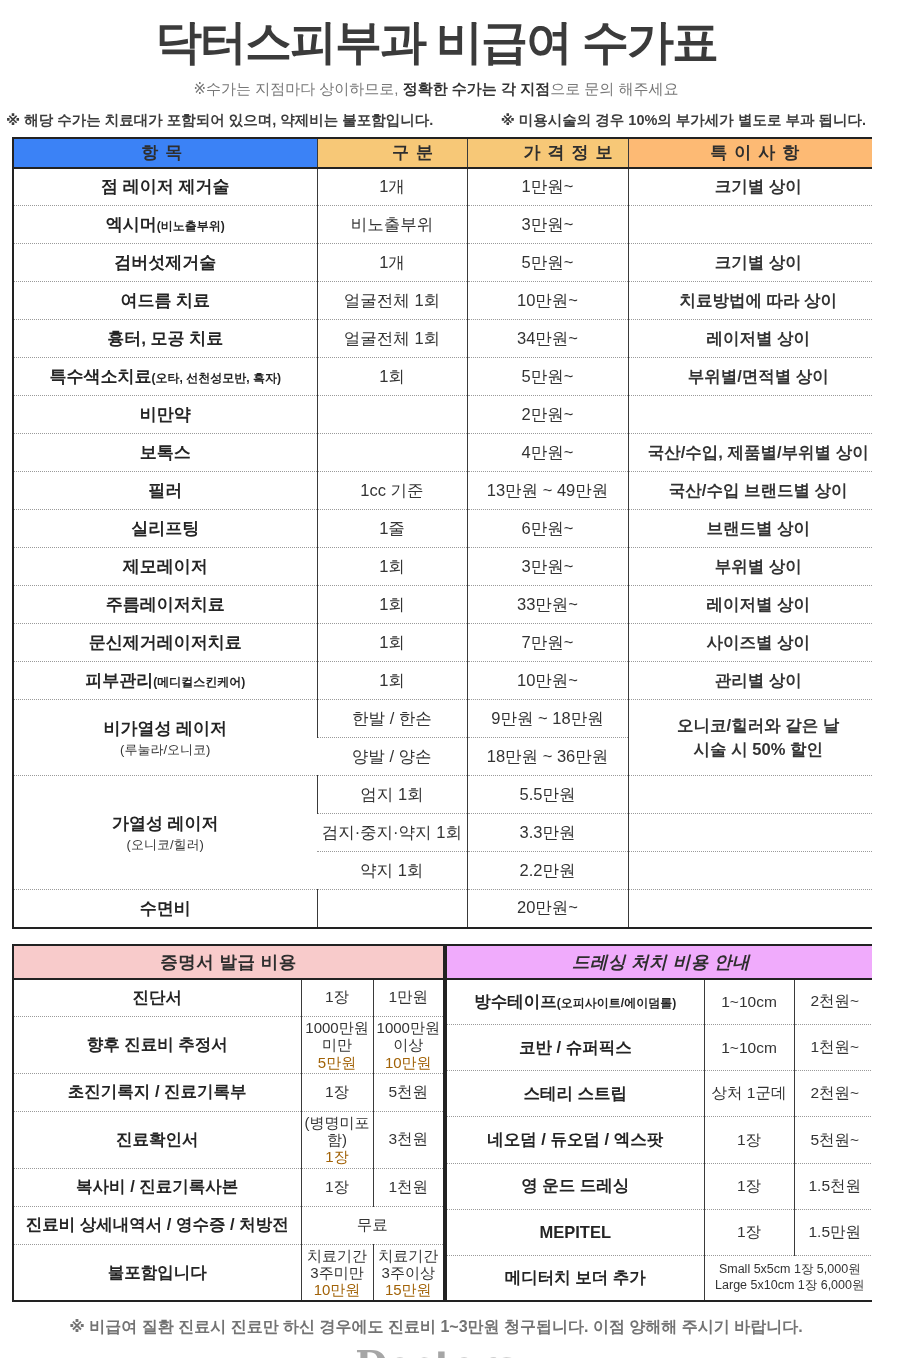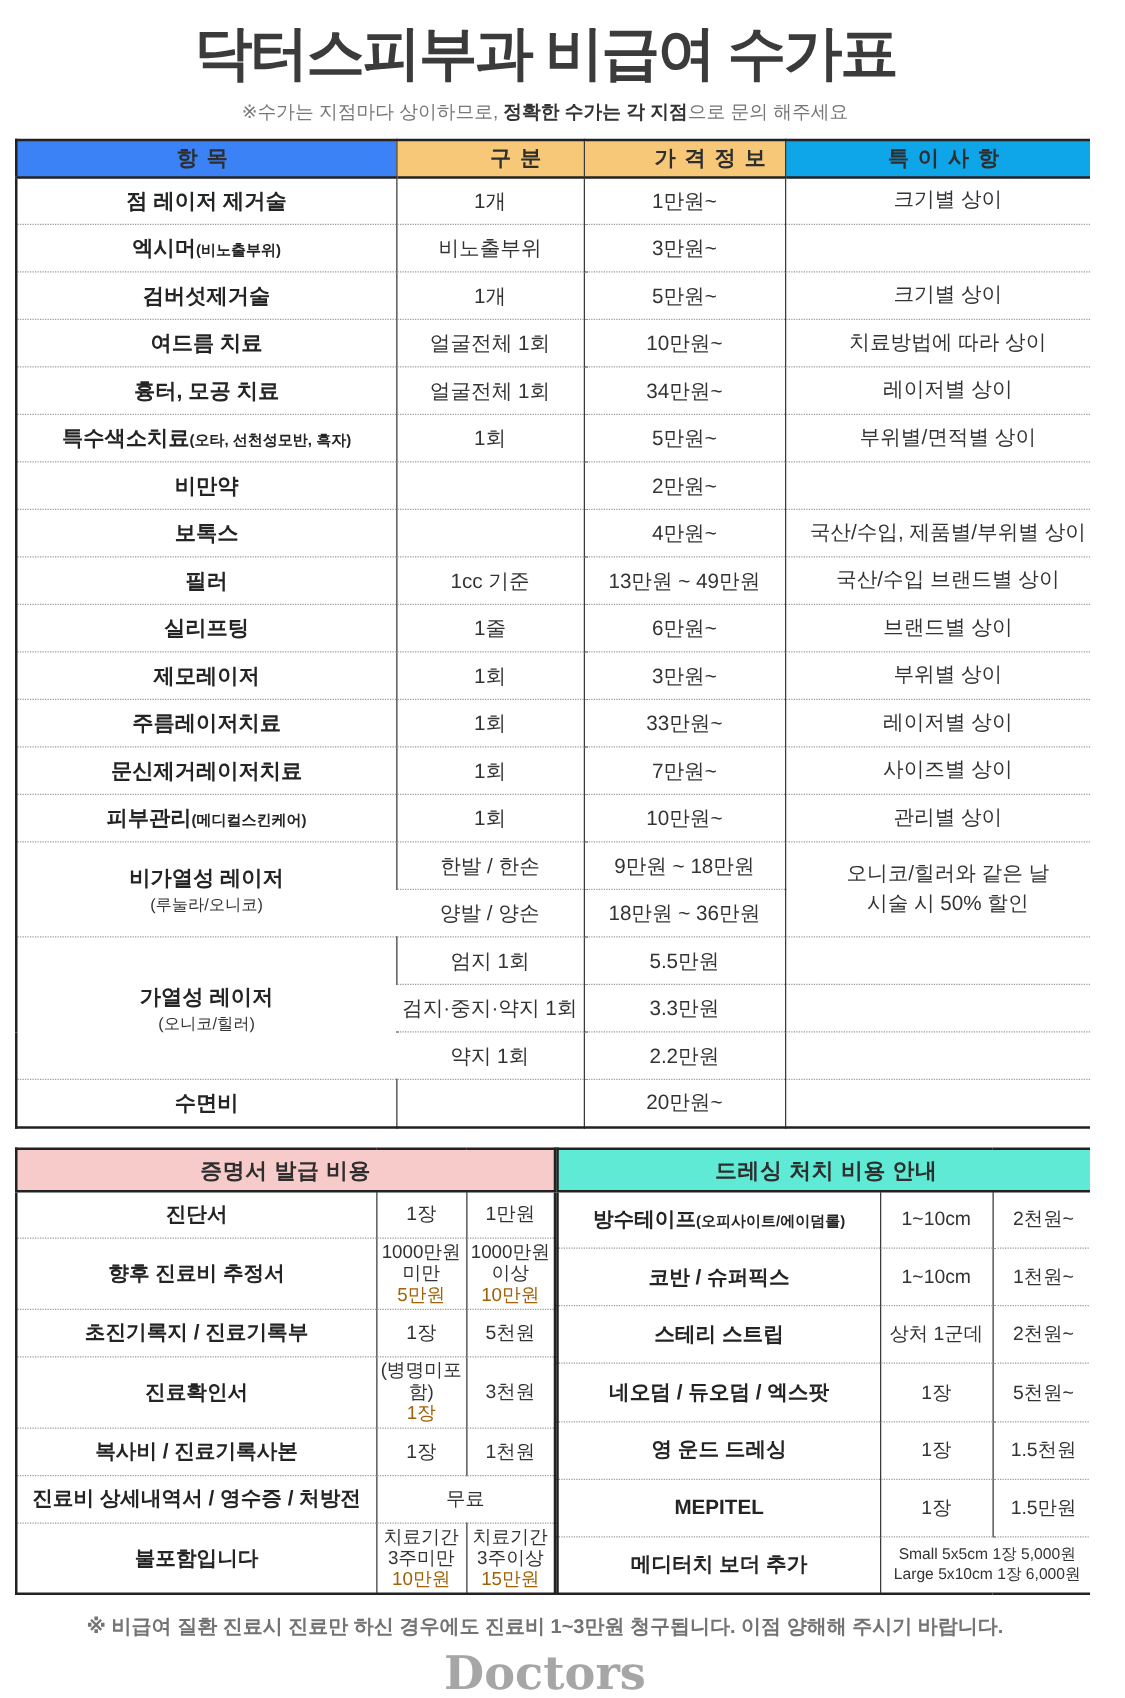--- a/index.html
+++ b/index.html
@@ -18,42 +18,42 @@
   
   table { border-collapse:collapse; }
   .main-table { width:876px; margin:0 12px; table-layout:fixed; border:2px solid #222; }
   .main-table col.c1{width:304px}.main-table col.c2{width:150px}
   .main-table col.c3{width:161px}.main-table col.c4{width:261px}
   .main-table th { height:30px; font-size:17px; font-weight:800; color:#2e2e2e;
                    letter-spacing:7px; border-bottom:2px solid #222; border-left:1px solid #3a3a3a; padding:0; }
   .main-table th:first-child { border-left:none; }
   .main-table th.col-item { background:#3b82f6; }
   .main-table th.col-gubun, .main-table th.col-price { background:#f7c877;padding-left:48px; }
-  .main-table th.col-note { background:#0ea5e9; }
+  .main-table th.col-note { background:#fdba74; }
   .main-table td { height:38px; padding:2px 4px; text-align:center; vertical-align:middle;
                    border-left:1px solid #3a3a3a; border-top:1px dotted #9a9a9a; }
   .main-table td:first-child { border-left:none; }
   .main-table tbody tr:first-child td { border-top:none; }
   td.item { font-size:17px; font-weight:700; color:#242424; }
   .item-inline { font-size:12px; font-weight:700; color:#242424; }
   .item-subline { display:block; font-size:13px; font-weight:500; color:#333; margin-top:1px; }
   td.gubun, td.price { font-size:16.5px; font-weight:500; color:#333; }
-  td.note { font-size:16.5px; font-weight:400; color:#333; line-height:1.45; }
+  td.note { font-size:16.5px; font-weight:700; color:#333; line-height:1.45; }
 
   
   .bottom-tables { display:flex; justify-content:space-between; margin:15px 12px 0; }
   .sub-table { table-layout:fixed; border:2px solid #222; }
   .sub-table.left  { width:431px; }
   .sub-table.right { width:430px; }
   .sub-table.left  col.c1{width:288px} .sub-table.left  col.c2{width:72px} .sub-table.left  col.c3{width:71px}
   .sub-table.right col.c1{width:258px} .sub-table.right col.c2{width:90px} .sub-table.right col.c3{width:82px}
   .sub-table th { height:34px; font-size:17.5px; font-weight:800; color:#2e2e2e;
                   border-bottom:2px solid #222; padding:0; letter-spacing:0.5px; }
   .sub-table th.pink { background:#f8cbcb; }
-  .sub-table th.blue { background:#5eead4; }
+  .sub-table th.blue { background:#f0abfc;font-style:italic; }
   .sub-table td { height:38px; padding:2px 3px; text-align:center; vertical-align:middle;
                   border-left:1px solid #3a3a3a; border-top:1px dotted #9a9a9a; }
   .sub-table td:first-child { border-left:none; }
   .sub-table tbody tr:first-child td { border-top:none; }
   .sub-table td.item { font-size:16.5px; font-weight:700; color:#242424; }
   .sub-table td.cell { font-size:15.5px; font-weight:500; color:#333; }
   .cell-small { display:block; font-size:15px; font-weight:500; color:#333; line-height:1.15; }
   .cell-val { display:block; font-size:15px; font-weight:500; color:#a16207; line-height:1.15; }
   td.span-cell { font-size:15.5px; font-weight:500; color:#333; }
   td.span-cell.multiline { font-size:12.5px; line-height:1.25; font-weight:500; }
@@ -66,20 +66,24 @@
 </style>
 </head>
 <body>
 
 <div class="page">
 
   <h1 class="title">닥터스피부과 비급여 수가표</h1>
 
   <p class="subtitle"><span>※수가는 지점마다 상이하므로, </span><b>정확한 수가는 각 지점</b><span>으로 문의 해주세요</span></p>
 
+  <div class="notes-row">
+    <span>※ 해당 수가는 치료대가 포함되어 있으며, 약제비는 불포함입니다.</span>
+    <span>※ 미용시술의 경우 10%의 부가세가 별도로 부과 됩니다.</span>
+  </div>
 
   <table class="main-table">
     <colgroup>
         <col class="c1">
         <col class="c2">
         <col class="c3">
         <col class="c4">
       </colgroup>
     <thead>
         <tr id="main-head">

